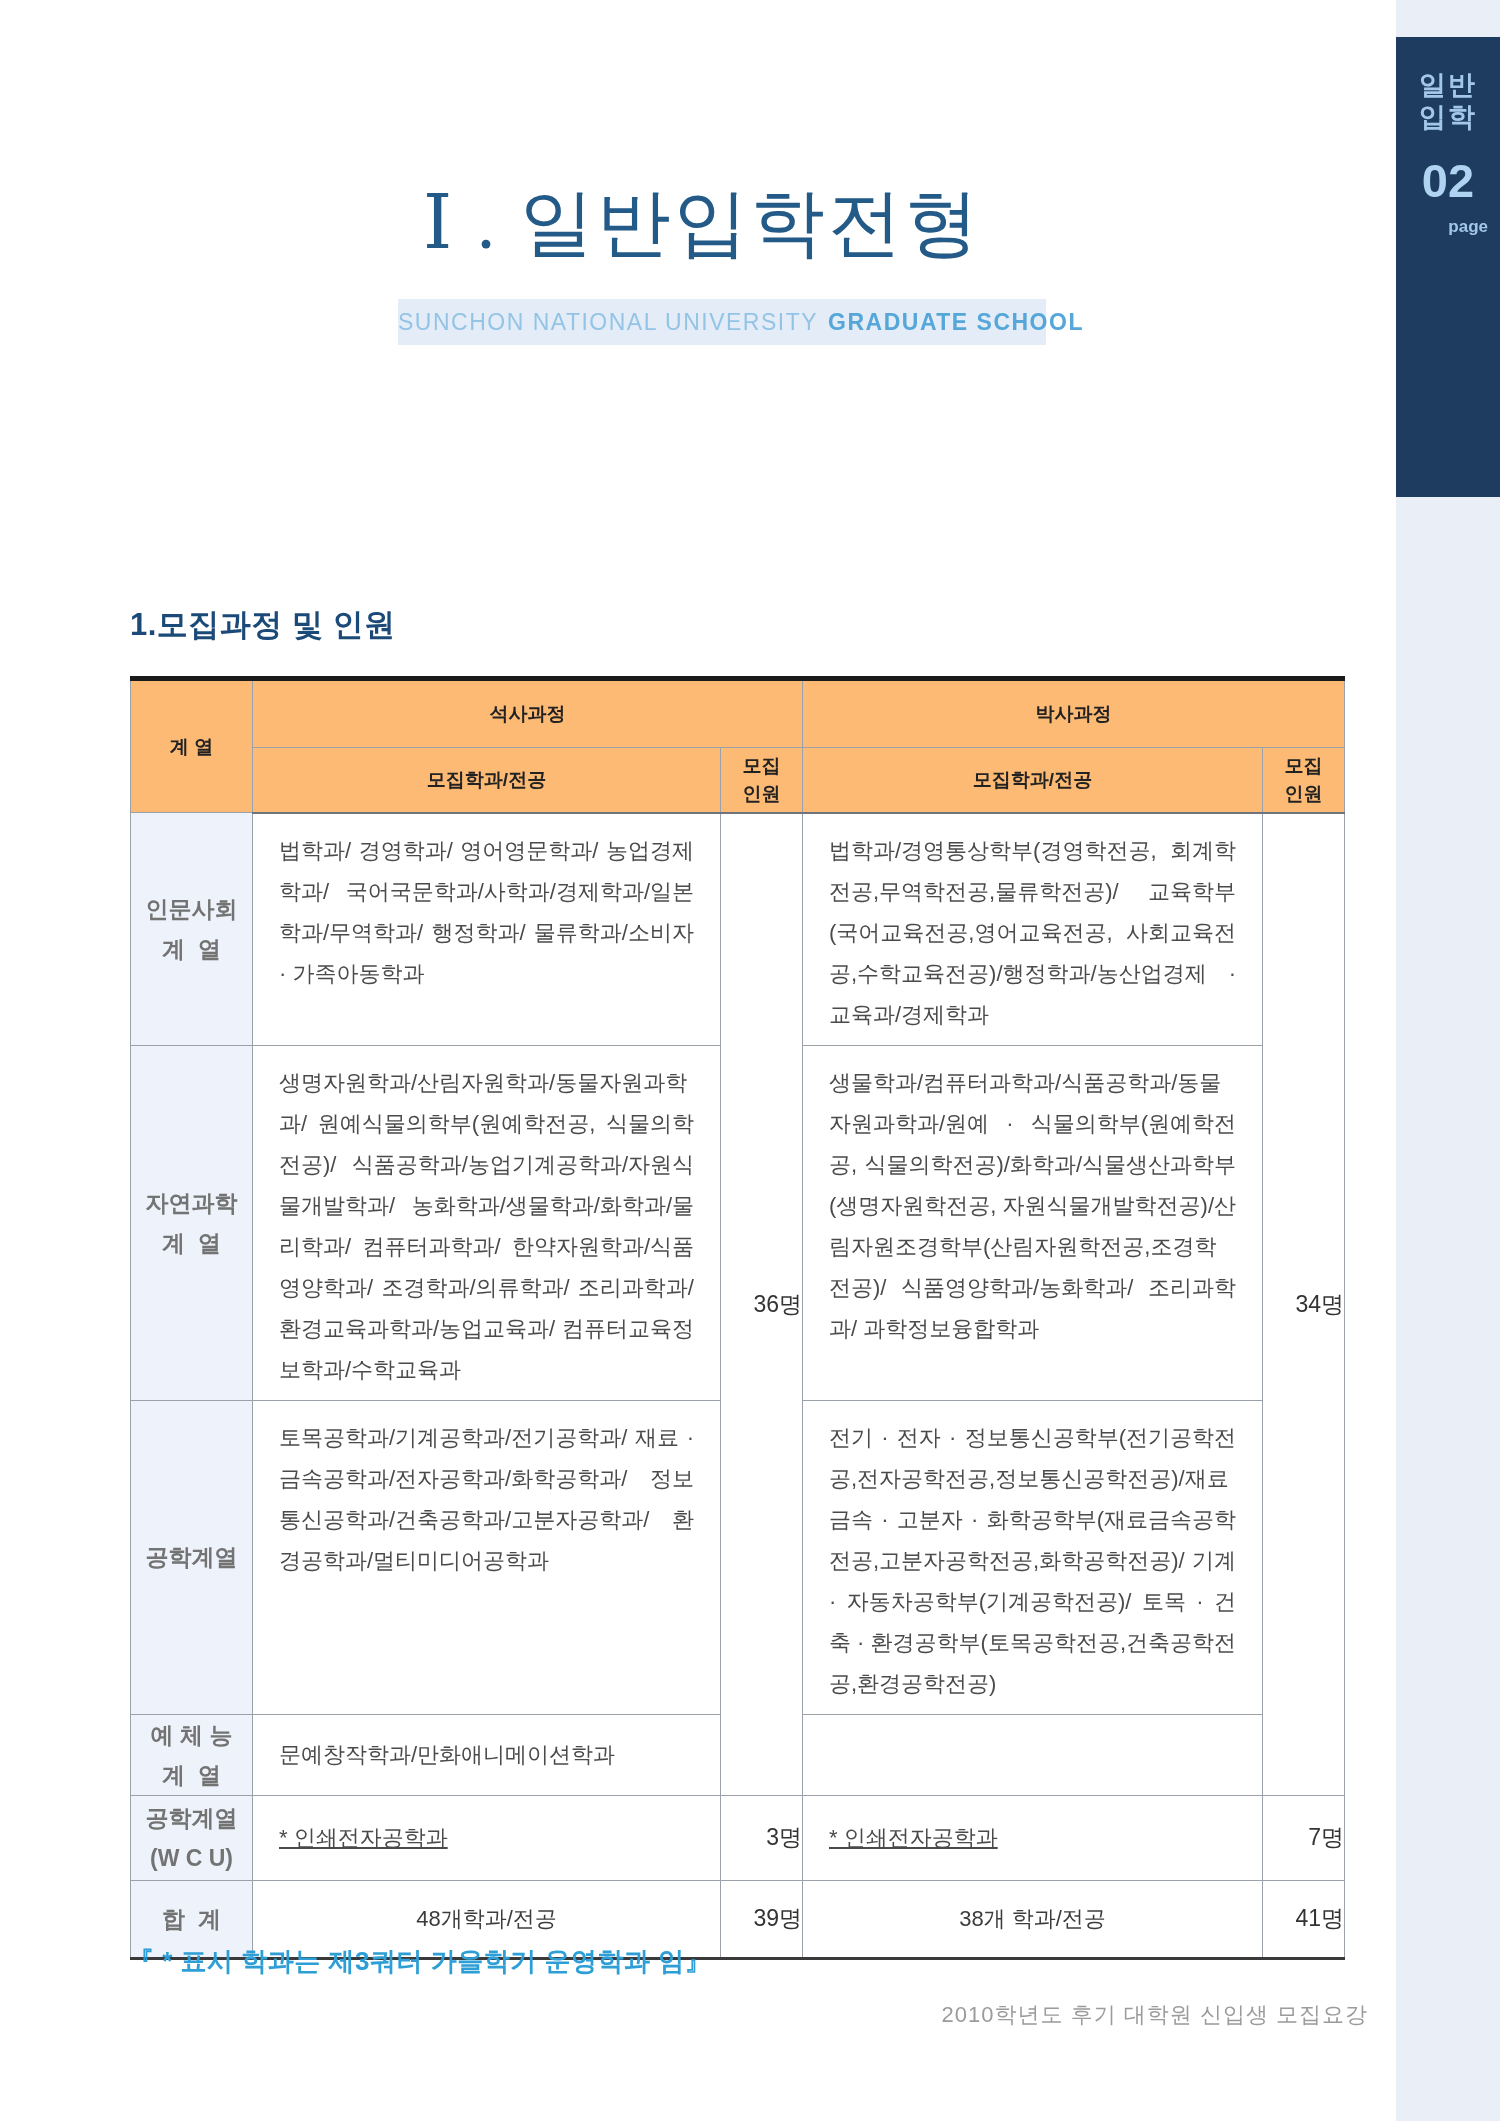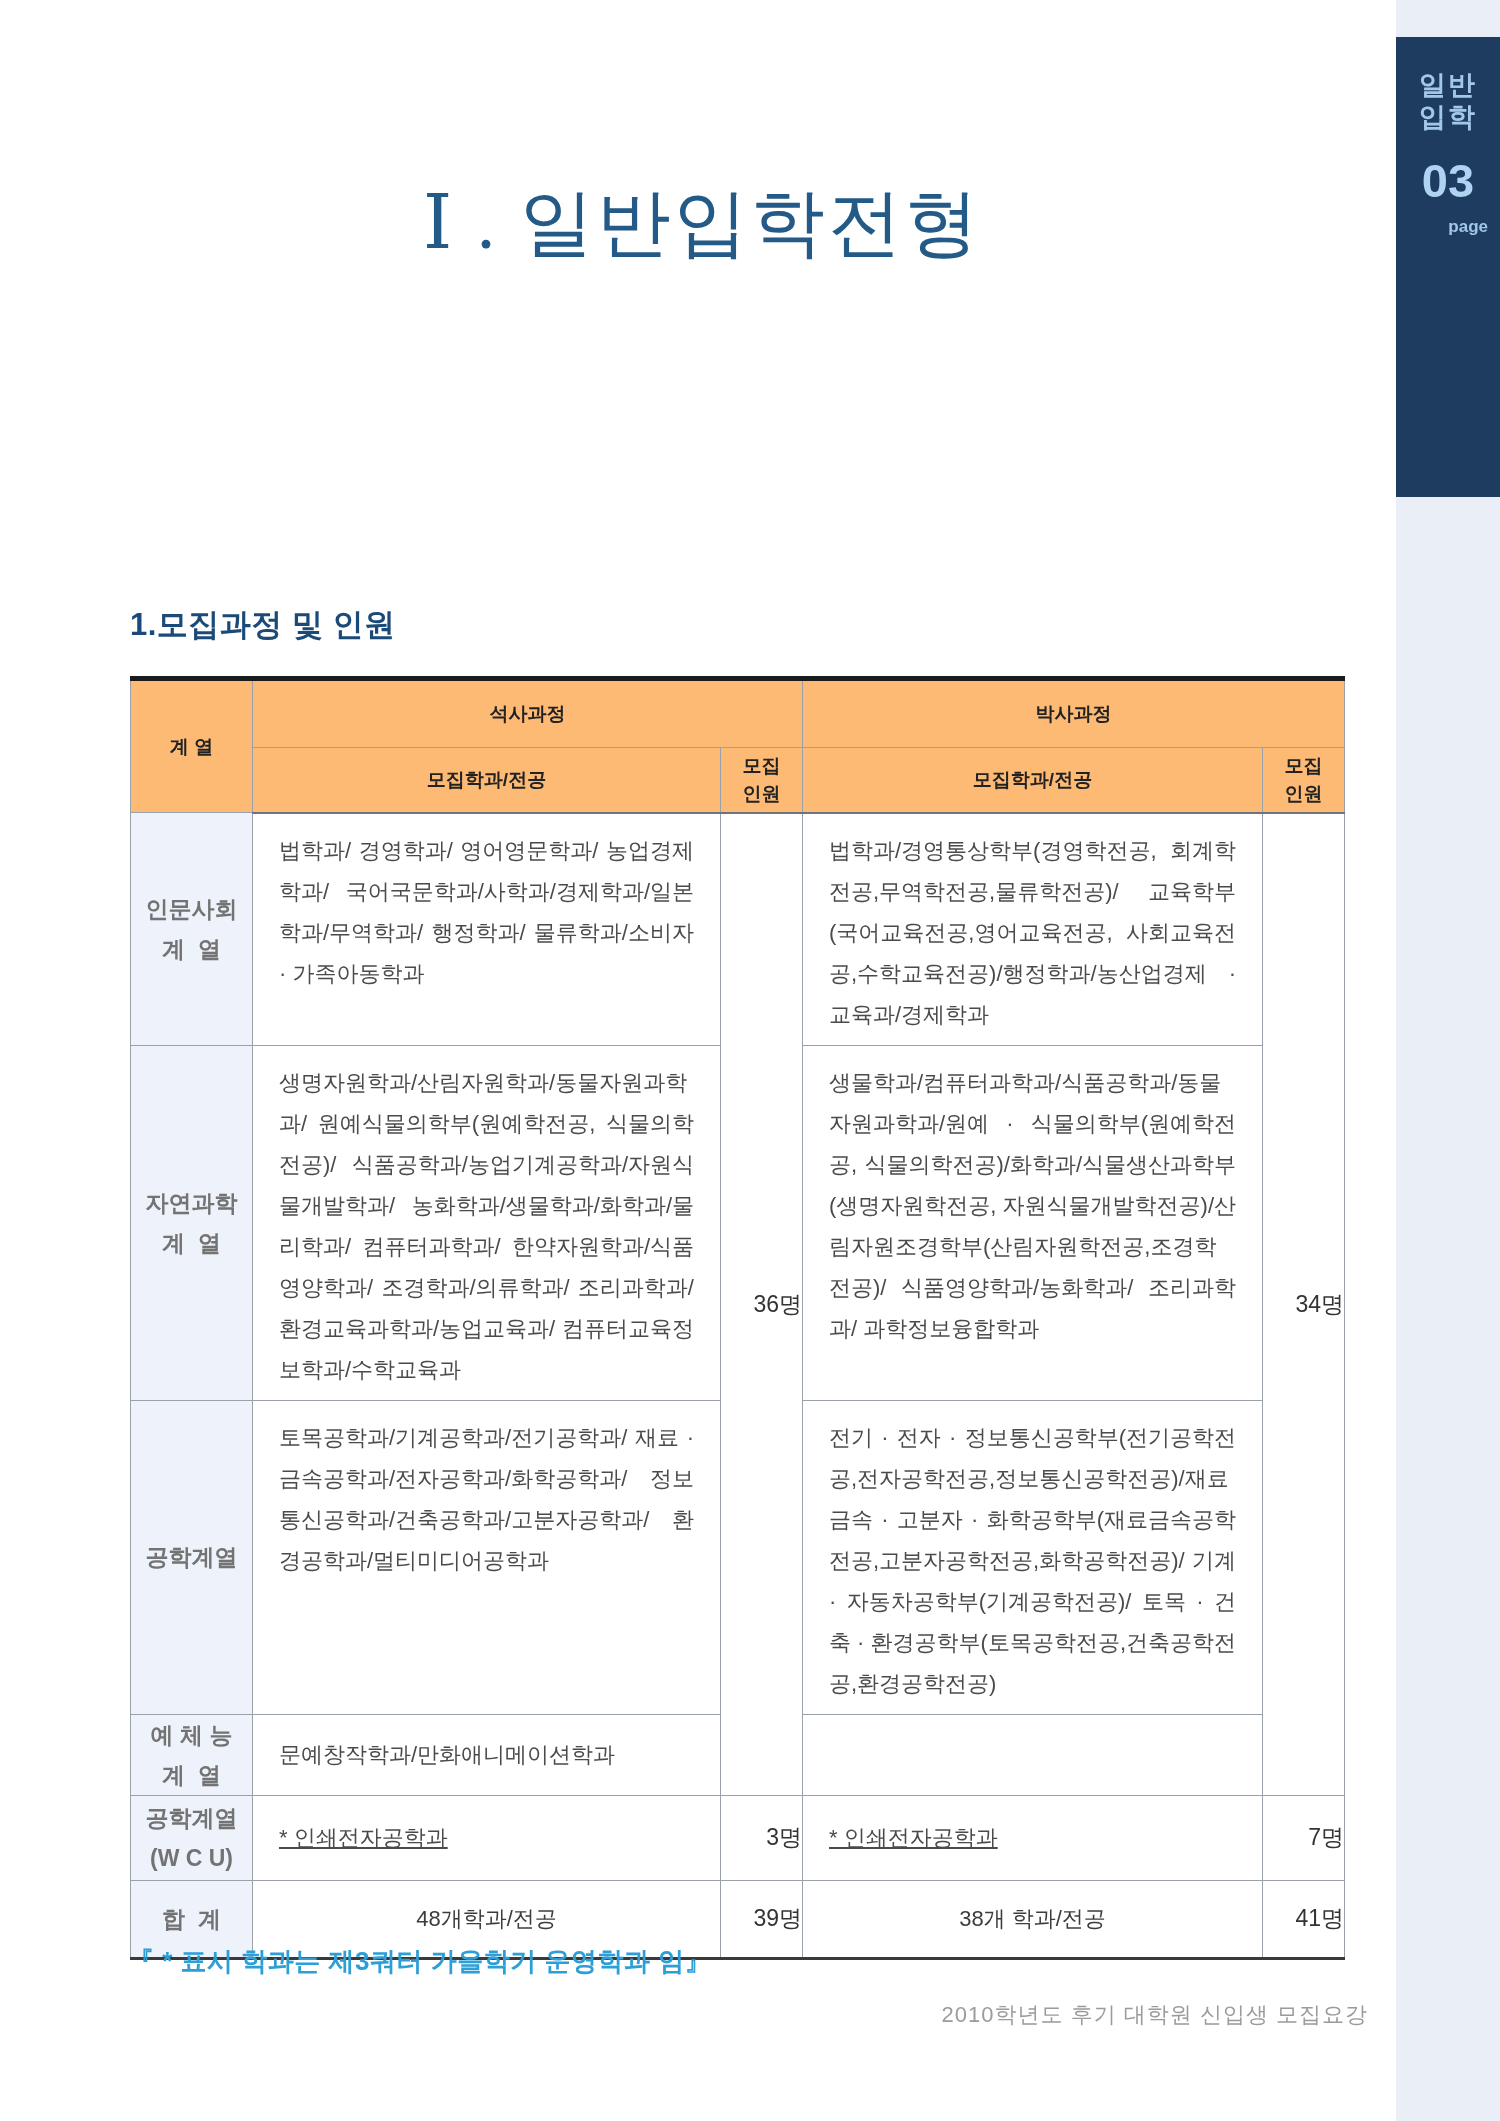--- a/index.html
+++ b/index.html
@@ -161,26 +161,29 @@
 </head>
 <body>
 
 <div class="page">
 
   <div class="right-strip"></div>
 
   <div class="side-tab">
     <div class="tab-label">일반
 입학</div>
-    <div class="tab-number">03</div>
+    <div class="tab-number">02</div>
     <div class="tab-page">page</div>
   </div>
 
   <h1 class="doc-title">Ⅰ . 일반입학전형</h1>
 
+  <div class="subtitle-band">
+    <span class="sub-light">SUNCHON NATIONAL UNIVERSITY</span><span class="sub-bold">GRADUATE SCHOOL</span>
+  </div>
 
   <h2 class="section-heading">1.모집과정 및 인원</h2>
 
   <table class="recruit">
     <colgroup>
       <col style="width:122px">
       <col style="width:468px">
       <col style="width:82px">
       <col style="width:460px">
       <col style="width:82px">

